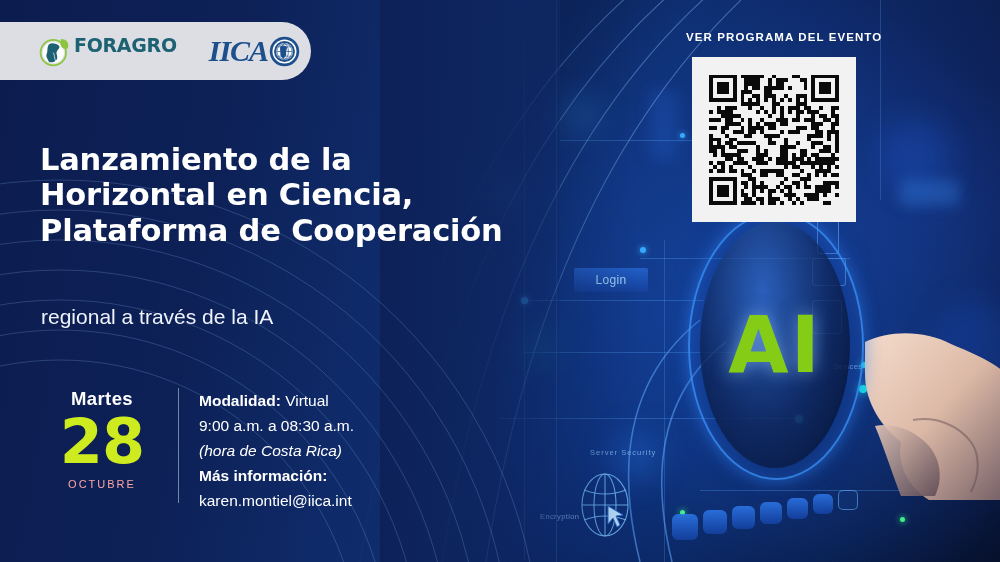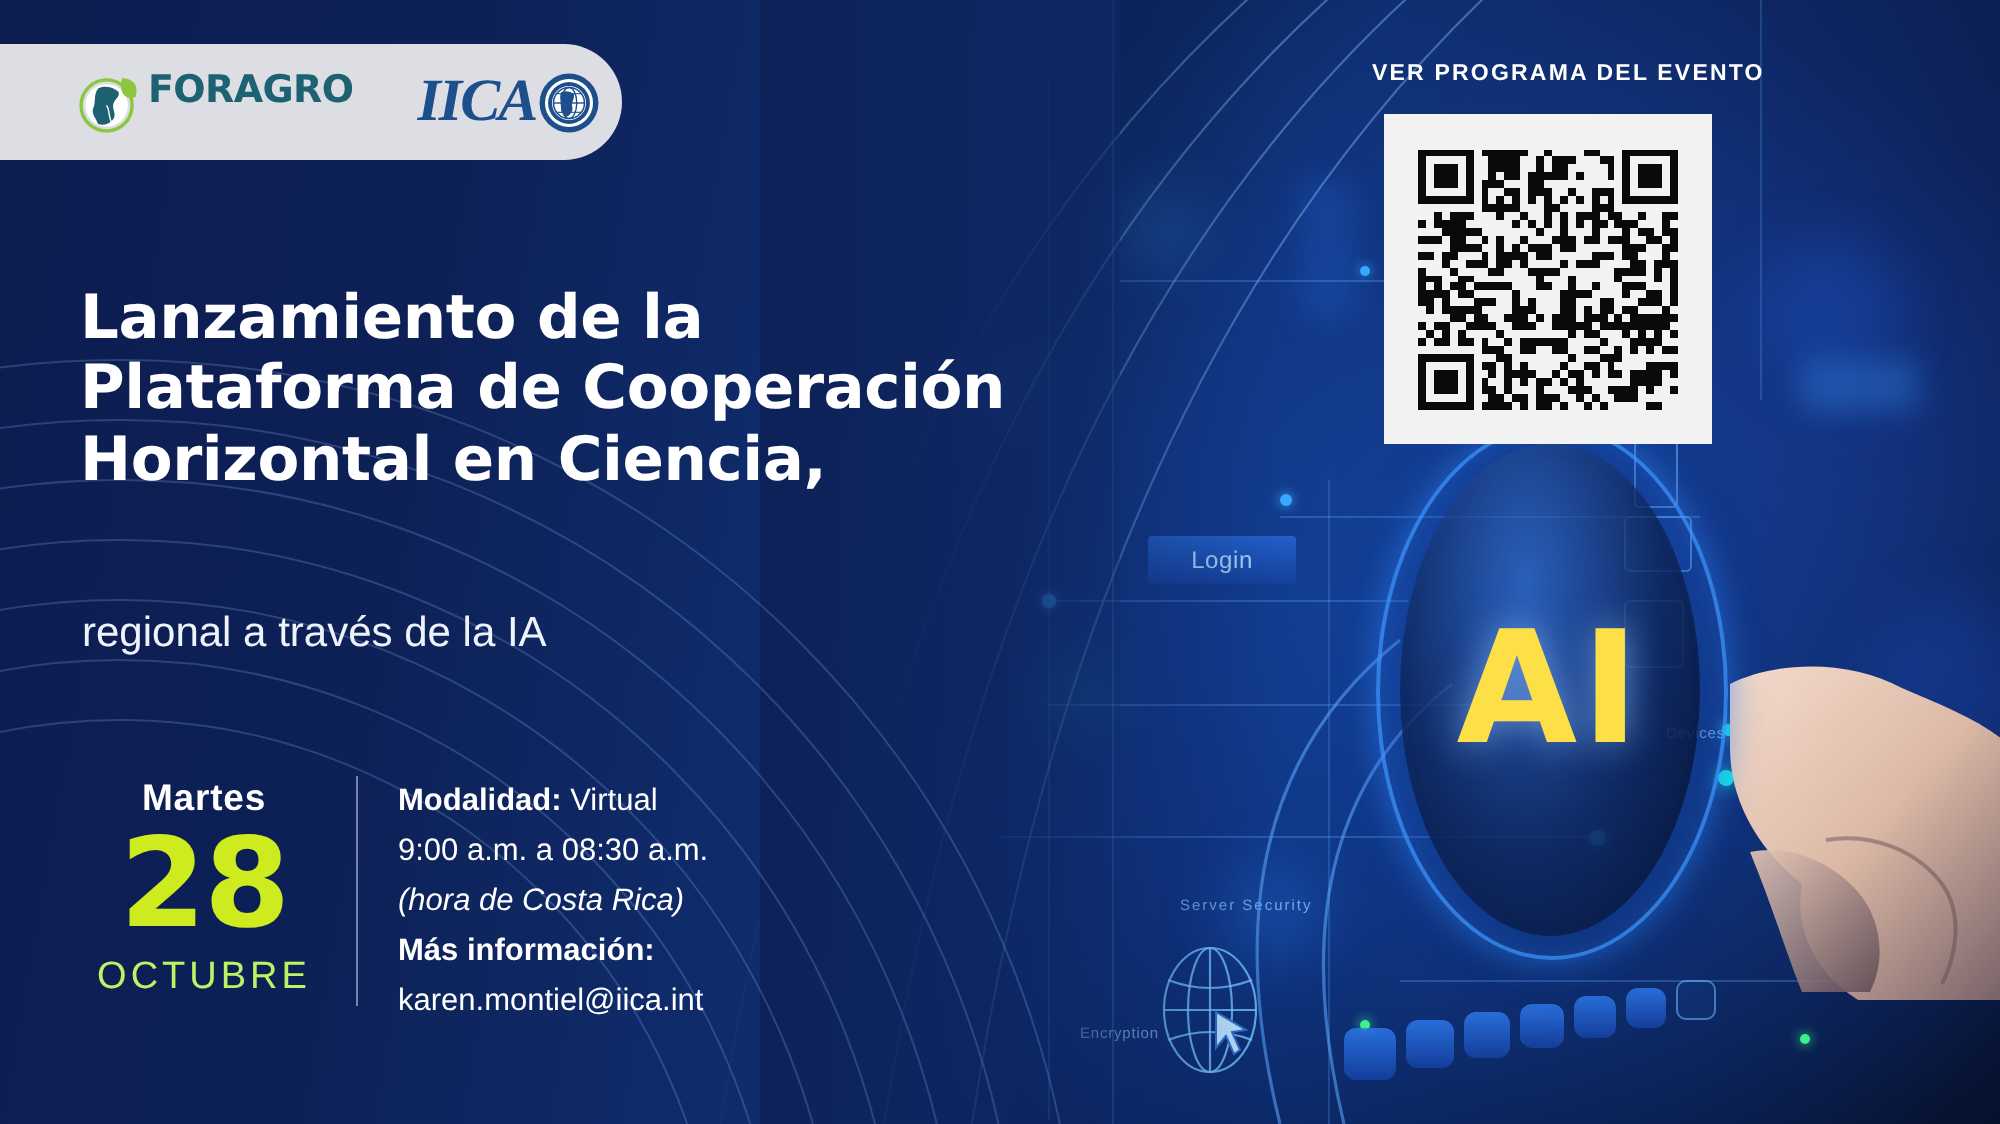--- a/index.html
+++ b/index.html
@@ -92,21 +92,21 @@
   .date-block {
     position:absolute; left:38px; top:388px; width:128px;
     text-align:center;
   }
   .date-dow { font-size:18.5px; font-weight:bold; color:#ffffff; letter-spacing:0.4px; }
   .date-num {
     font-family:"DejaVu Sans", sans-serif;
     font-size:62px; font-weight:bold; line-height:0.96;
     color:#cdeb1e; letter-spacing:-1px; margin-top:2px;
   }
-  .date-month { font-size:19px; color:#bef264; letter-spacing:2px; margin-top:6px; }
+  .date-month { font-size:11px; color:#fca5a5; letter-spacing:2px; margin-top:6px; }
   .divider {
     position:absolute; left:178px; top:388px;
     width:1px; height:115px; background:rgba(200,215,245,0.55);
   }
 
   
   .details {
     position:absolute; left:199px; top:388px; width:280px;
     color:#ffffff; font-size:15.5px; line-height:1.62;
   }
@@ -145,21 +145,21 @@
     width:176px; height:268px;
     border-radius:50%;
     border:2px solid rgba(60,150,255,0.75);
     box-shadow:0 0 16px rgba(50,140,255,0.5), inset 0 0 14px rgba(50,140,255,0.25);
   }
   .ai-text {
     position:absolute; left:700px; top:222px;
     width:150px; height:246px;
     display:flex; align-items:center; justify-content:center;
     font-family:"DejaVu Sans", sans-serif;
-    font-size:78px; font-weight:bold; color:#fde047;
+    font-size:78px; font-weight:bold; color:#84cc16;
     letter-spacing:2px;
     text-shadow:0 0 18px rgba(140,190,255,0.65);
   }
 
   
   .tile {
     position:absolute; border:1px solid rgba(110,185,255,0.55);
     border-radius:3px; background:rgba(30,90,190,0.12);
   }
   .tiny-label {
@@ -324,22 +324,22 @@
         <line x1="11.5" y1="14" x2="28.5" y2="14" stroke="#1d4f8c" stroke-width="0.7"></line>
         <line x1="11.5" y1="26" x2="28.5" y2="26" stroke="#1d4f8c" stroke-width="0.7"></line>
         <path d="M15 13 C13 17 16 20 15 24 C14.5 26 17 27 18 29 C21 28 23 25 22 22 C21.5 19 24 17 23 14 C20 12 17 12 15 13 Z" fill="#1d4f8c"></path>
       </svg>
     </div>
   </div>
 
 
   <div class="headline">
     <div>Lanzamiento de la</div>
+    <div>Horizontal en Ciencia,</div>
     <div>Plataforma de Cooperación</div>
-    <div>Horizontal en Ciencia,</div>
   </div>
 
   <div class="subhead">
     <div>regional a través de la IA</div>
   </div>
 
   <div class="date-block">
     <div class="date-dow">Martes</div>
     <div class="date-num">28</div>
     <div class="date-month">OCTUBRE</div>

